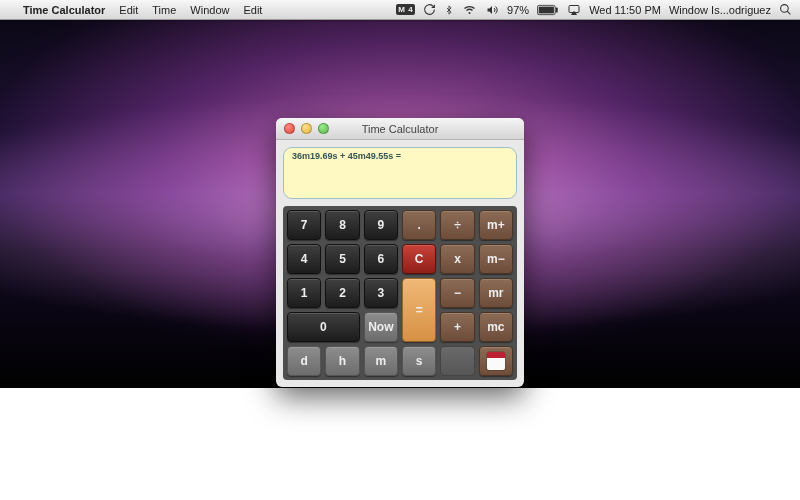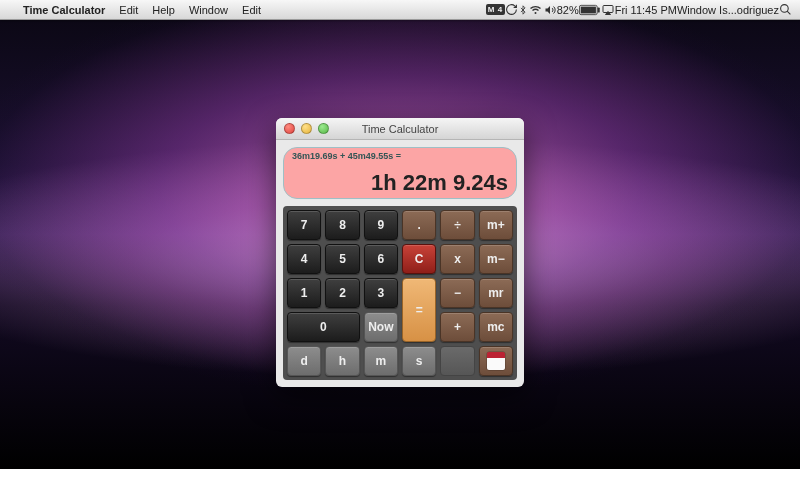--- a/index.html
+++ b/index.html
@@ -1,39 +1,39 @@
 <!DOCTYPE html>
 <html><head>
 <meta charset="utf-8">
 <style>
   * { box-sizing: border-box; margin: 0; padding: 0; font-family: "Lucida Grande", "Helvetica Neue", Arial, sans-serif; }
   html, body { width: 800px; height: 500px; overflow: hidden; }
 
   
   .desktop {
     position: relative;
-    width: 800px; height: 469px;
+    width: 800px; height: 388px;
     background:
       radial-gradient(ellipse 600px 280px at 50% 40%, rgba(255,130,230,0.65), rgba(200,80,220,0.35) 40%, rgba(60,20,90,0.05) 70%, transparent 75%),
       radial-gradient(ellipse 900px 200px at 50% 55%, rgba(255,255,255,0.5), rgba(255,180,240,0.25) 30%, transparent 60%),
       linear-gradient(180deg, #0a0712 0%, #1a1030 35%, #301a50 50%, #120a22 65%, #000 100%);
   }
 
   
   .menubar {
     position: absolute; top: 0; left: 0; right: 0;
     height: 20px;
     background: linear-gradient(#f7f7f7, #d8d8d8);
     border-bottom: 1px solid #9a9a9a;
     display: flex; align-items: center;
     font-size: 11px; color: #222;
     box-shadow: 0 1px 2px rgba(0,0,0,0.3);
   }
   .menubar .left { display: flex; align-items: center; gap: 0; padding-left: 8px; }
-  .menubar .right { margin-left: auto; display: flex; align-items: center; gap: 0; padding-right: 8px; }
+  .menubar .right { margin-left: auto; display: flex; align-items: center; gap: 8px; padding-right: 8px; }
   .menubar .apple { font-size: 13px; line-height: 13px; margin-right: 8px; }
   .menubar .mitem { padding: 0 7px; line-height: 20px; cursor: default; }
   .menubar .appname { font-weight: bold; }
   .menubar .ricon { display: inline-flex; align-items: center; }
   .menubar svg { display: block; }
 
   .badge-m4 {
     background:#333;color:#eee;font-size:8px;font-weight:bold;
     padding:1px 2px;border-radius:2px;letter-spacing:0.5px;
   }
@@ -62,23 +62,23 @@
   .tl.green { background: radial-gradient(circle at 35% 30%, #9bea8f, #58b847); }
   .wintitle {
     position: absolute; left: 0; right: 0;
     text-align: center; font-size: 11px; color: #444;
   }
 
   
   .display {
     margin: 7px;
     height: 52px;
-    background: #fca5a5;
+    background: #fef9c3;
     border: 1px solid #9fbfc5;
-    border-radius: 14px;
+    border-radius: 9px;
     padding: 3px 8px 2px 8px;
     display: flex; flex-direction: column;
     font-variant-numeric: tabular-nums;
     color: #233;
   }
   .display .expr { font-size: 9px; font-weight: 600; color: #355; }
   .display .result { margin-top: auto; text-align: right; font-size: 22px; font-weight: 600; color: #222; }
 
   
   .keypad {
@@ -120,21 +120,21 @@
 </head>
 <body>
 
 <div class="desktop">
 
   <div class="menubar">
     <div class="left">
       <span class="apple"></span>
       <span class="mitem appname">Time Calculator</span>
       <span class="mitem">Edit</span>
-      <span class="mitem">Help</span>
+      <span class="mitem">Time</span>
       <span class="mitem">Window</span>
       <span class="mitem">Edit</span>
     </div>
     <div class="right">
       <span class="ricon badge-m4">M 4</span>
       <span class="ricon">
         <svg width="13" height="13" viewBox="0 0 24 24" fill="none" stroke="#333" stroke-width="2">
             <path d="M21 12a9 9 0 1 1-3-6.7L21 8"></path>
             <polyline points="21 3 21 8 16 8"></polyline>
           </svg>
@@ -148,35 +148,35 @@
         <svg width="15" height="12" viewBox="0 0 24 24" fill="#333">
             <path d="M12 20a2 2 0 1 0 0-4 2 2 0 0 0 0 4zm-5-6a8 8 0 0 1 10 0l2-2a11 11 0 0 0-14 0zm-4-4a14 14 0 0 1 18 0l2-2a17 17 0 0 0-22 0z"></path>
           </svg>
       </span>
       <span class="ricon">
         <svg width="14" height="12" viewBox="0 0 24 24" fill="#333">
             <path d="M3 9v6h4l5 5V4L7 9H3z"></path>
             <path d="M16 8a5 5 0 0 1 0 8m3-11a9 9 0 0 1 0 14" fill="none" stroke="#333" stroke-width="2"></path>
           </svg>
       </span>
-      <span class="ricon">82%</span>
+      <span class="ricon">97%</span>
       <span class="ricon">
         <svg width="22" height="12" viewBox="0 0 26 12">
             <rect x="0.5" y="0.5" width="21" height="11" rx="2" fill="none" stroke="#333"></rect>
             <rect x="22" y="3" width="2.5" height="6" rx="1" fill="#333"></rect>
             <rect x="2" y="2" width="18" height="8" fill="#333"></rect>
           </svg>
       </span>
       <span class="ricon">
         <svg width="14" height="12" viewBox="0 0 24 24" fill="none" stroke="#333" stroke-width="2">
             <rect x="2" y="3" width="20" height="14" rx="2"></rect>
             <polygon points="12 15 17 21 7 21" fill="#333"></polygon>
           </svg>
       </span>
-      <span class="ricon">Fri 11:45 PM</span>
+      <span class="ricon">Wed 11:50 PM</span>
       <span class="ricon">Window Is...odriguez</span>
       <span class="ricon">
         <svg width="13" height="13" viewBox="0 0 24 24" fill="none" stroke="#333" stroke-width="2">
             <circle cx="10" cy="10" r="7"></circle>
             <line x1="21" y1="21" x2="15" y2="15"></line>
           </svg>
       </span>
     </div>
   </div>
 
@@ -185,21 +185,20 @@
       <div class="traffic">
         <div class="tl red"></div>
         <div class="tl yellow"></div>
         <div class="tl green"></div>
       </div>
       <div class="wintitle">Time Calculator</div>
     </div>
 
     <div class="display">
       <div class="expr">36m19.69s + 45m49.55s =</div>
-      <div class="result">1h 22m 9.24s</div>
     </div>
 
     <div class="keypad">
 
       <div class="key k-dark">7</div>
       <div class="key k-dark">8</div>
       <div class="key k-dark">9</div>
       <div class="key k-brown">.</div>
       <div class="key k-brown">÷</div>
       <div class="key k-brown">m+</div>

